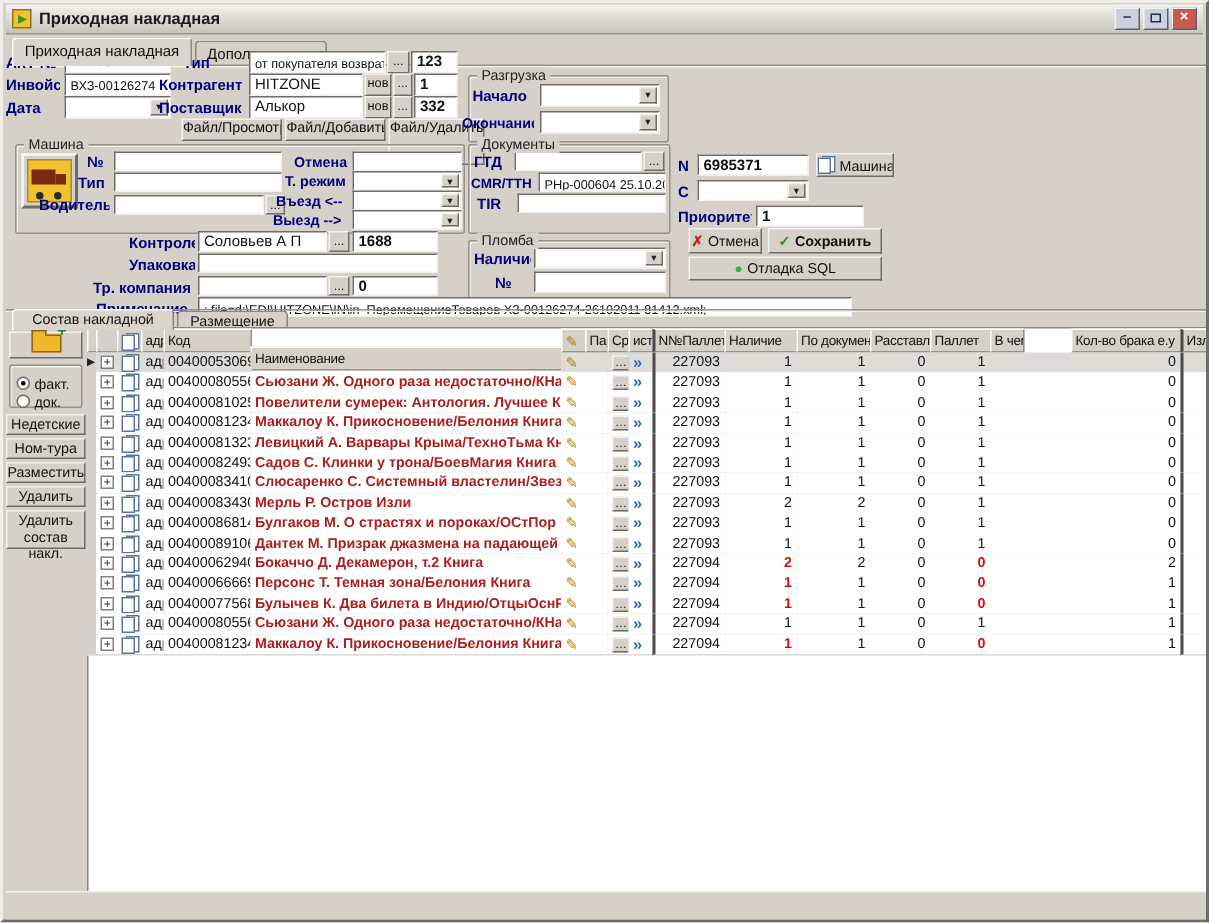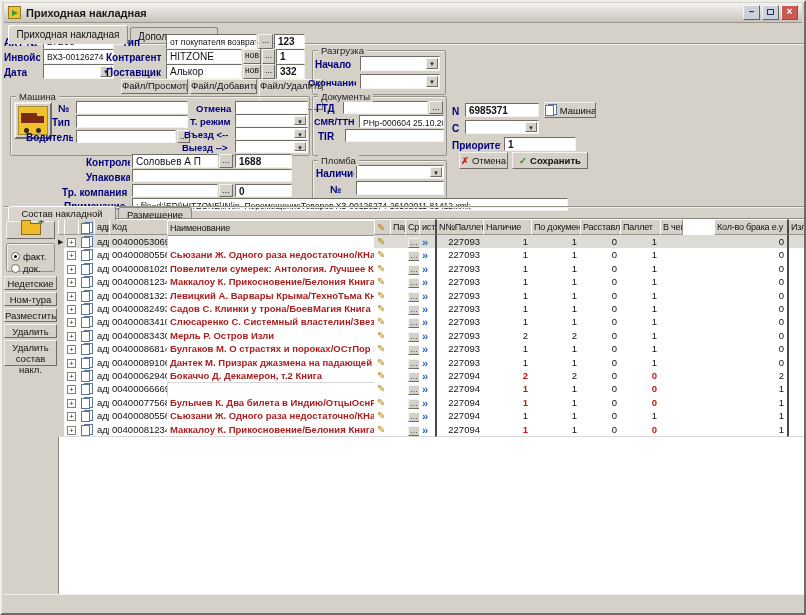--- a/index.html
+++ b/index.html
@@ -239,20 +239,23 @@
   <div class="inp num" style="left:233px;top:182px;width:57px;height:13px">0</div>
   <div class="lbl" style="left:62px;top:199px;width:66px">Примечание</div>
   <div class="inp sm" style="left:130px;top:196px;width:436px;height:13px">; file=d:\EDI\HITZONE\IN\in_ПеремещениеТоваров ХЗ-00126274-26102011 81412.xml;</div>
 
   <div class="btn" style="left:457px;top:150px;width:49px;height:17px;padding-top:2px">
     <span class="icn-x">✗</span><span>Отмена</span>
   </div>
   <div class="btn" style="left:510px;top:150px;width:76px;height:17px;padding-top:2px;font-weight:bold">
     <span class="icn-check">✓</span><span>Сохранить</span>
   </div>
+  <div class="btn" style="left:457px;top:169px;width:129px;height:16px;padding-top:2px">
+    <span class="icn-dot">●</span><span>Отладка SQL</span>
+  </div>
 
   <div class="etch" style="left:2px;top:204px;width:802px"></div>
   <div class="tab active" style="left:6px;top:204px;width:108px;height:14px;padding-top:1px;font-size:9.5px">Состав накладной</div>
   <div class="tab" style="left:116px;top:205px;width:74px;height:13px;padding-top:1px;font-size:9.5px">Размещение</div>
 
   <div class="sidebarpanel"></div>
   <div class="sbtn" style="left:4px;top:219px;width:49px;height:18px">
     <span class="folder"></span>
   </div>
   <div class="grp" style="left:4px;top:241px;width:49px;height:29px"></div>
@@ -268,21 +271,21 @@
   <div class="sbtn" style="top:322px;height:14px">Удалить</div>
   <div class="sbtn" style="top:338px;height:26px;white-space:normal">Удалить состав накл.</div>
 
   <div class="gridbg"></div>
   <div id="grid-layer" style="position:absolute;left:0;top:0;width:806px;height:615px;pointer-events:none">
       <div class="gh" style="left: 56px; top: 217px; width: 7px; height: 16px; pointer-events: auto;"></div>
       <div class="gh" style="left: 62px; top: 217px; width: 15px; height: 16px; pointer-events: auto;"></div>
       <div class="gh" style="left: 76px; top: 217px; width: 17px; height: 16px; pointer-events: auto;"><span class="icon-copy"></span></div>
       <div class="gh" style="left: 92px; top: 217px; width: 16px; height: 16px; pointer-events: auto;">адр</div>
       <div class="gh" style="left: 107px; top: 217px; width: 59px; height: 16px; pointer-events: auto;">Код</div>
-      <div class="gh" style="left: 165px; top: 218px; width: 241px; height: 16px; pointer-events: auto;">Наименование</div>
+      <div class="gh" style="left: 165px; top: 229px; width: 241px; height: 16px; pointer-events: auto;">Наименование</div>
       <div class="gh" style="left: 372px; top: 217px; width: 17px; height: 16px; pointer-events: auto;"><span class="pencil">✎</span></div>
       <div class="gh" style="left: 388px; top: 217px; width: 16px; height: 16px; pointer-events: auto;">Пар</div>
       <div class="gh" style="left: 403px; top: 217px; width: 15px; height: 16px; pointer-events: auto;">Срс</div>
       <div class="gh" style="left: 417px; top: 217px; width: 17px; height: 16px; pointer-events: auto;">ист</div>
       <div class="gh sep" style="left: 433px; top: 217px; width: 49px; height: 16px; pointer-events: auto;">N№Паллета</div>
       <div class="gh" style="left: 481px; top: 217px; width: 49px; height: 16px; pointer-events: auto;">Наличие</div>
       <div class="gh" style="left: 529px; top: 217px; width: 50px; height: 16px; pointer-events: auto;">По документу</div>
       <div class="gh" style="left: 578px; top: 217px; width: 41px; height: 16px; pointer-events: auto;">Расставлено</div>
       <div class="gh" style="left: 618px; top: 217px; width: 41px; height: 16px; pointer-events: auto;">Паллет</div>
       <div class="gh" style="left: 658px; top: 217px; width: 23px; height: 16px; pointer-events: auto;">В чем</div>
@@ -483,20 +486,21 @@
       <div class="gc num" style="left: 578px; top: 367px; width: 41px; height: 14.4px; pointer-events: auto;">0</div>
       <div class="gc num red" style="left: 618px; top: 367px; width: 41px; height: 14.4px; pointer-events: auto;">0</div>
       <div class="gc" style="left: 658px; top: 367px; width: 23px; height: 14.4px; pointer-events: auto;"></div>
       <div class="gc num" style="left: 680px; top: 367px; width: 106px; height: 14.4px; pointer-events: auto;">2</div>
       <div class="gc sep" style="left: 785px; top: 367px; width: 20px; height: 14.4px; pointer-events: auto;"></div>
       <div class="gc gi" style="left: 56px; top: 380.4px; width: 7px; height: 14.4px; pointer-events: auto;"></div>
       <div class="gc" style="left: 62px; top: 380.4px; width: 15px; height: 14.4px; pointer-events: auto;"><span class="plusbox">+</span></div>
       <div class="gc" style="left: 76px; top: 380.4px; width: 17px; height: 14.4px; pointer-events: auto;"><span class="icon-copy"></span></div>
       <div class="gc" style="left: 92px; top: 380.4px; width: 16px; height: 14.4px; pointer-events: auto;">адр</div>
       <div class="gc" style="left: 107px; top: 380.4px; width: 59px; height: 14.4px; pointer-events: auto;">00400066669</div>
+      <div class="gc name" style="left: 165px; top: 380.4px; width: 208px; height: 14.4px; pointer-events: auto;">Персонс Т. Темная зона/Белония Книга</div>
       <div class="gc" style="left: 372px; top: 380.4px; width: 17px; height: 14.4px; pointer-events: auto;"><span class="pencil">✎</span></div>
       <div class="gc" style="left: 388px; top: 380.4px; width: 16px; height: 14.4px; pointer-events: auto;"></div>
       <div class="gc" style="left: 403px; top: 380.4px; width: 15px; height: 14.4px; pointer-events: auto;"><span class="mini-more">…</span></div>
       <div class="gc" style="left: 417px; top: 380.4px; width: 17px; height: 14.4px; pointer-events: auto;"><span class="ist">»</span></div>
       <div class="gc num sep" style="left: 433px; top: 380.4px; width: 49px; height: 14.4px; pointer-events: auto;">227094</div>
       <div class="gc num red" style="left: 481px; top: 380.4px; width: 49px; height: 14.4px; pointer-events: auto;">1</div>
       <div class="gc num" style="left: 529px; top: 380.4px; width: 50px; height: 14.4px; pointer-events: auto;">1</div>
       <div class="gc num" style="left: 578px; top: 380.4px; width: 41px; height: 14.4px; pointer-events: auto;">0</div>
       <div class="gc num red" style="left: 618px; top: 380.4px; width: 41px; height: 14.4px; pointer-events: auto;">0</div>
       <div class="gc" style="left: 658px; top: 380.4px; width: 23px; height: 14.4px; pointer-events: auto;"></div>

